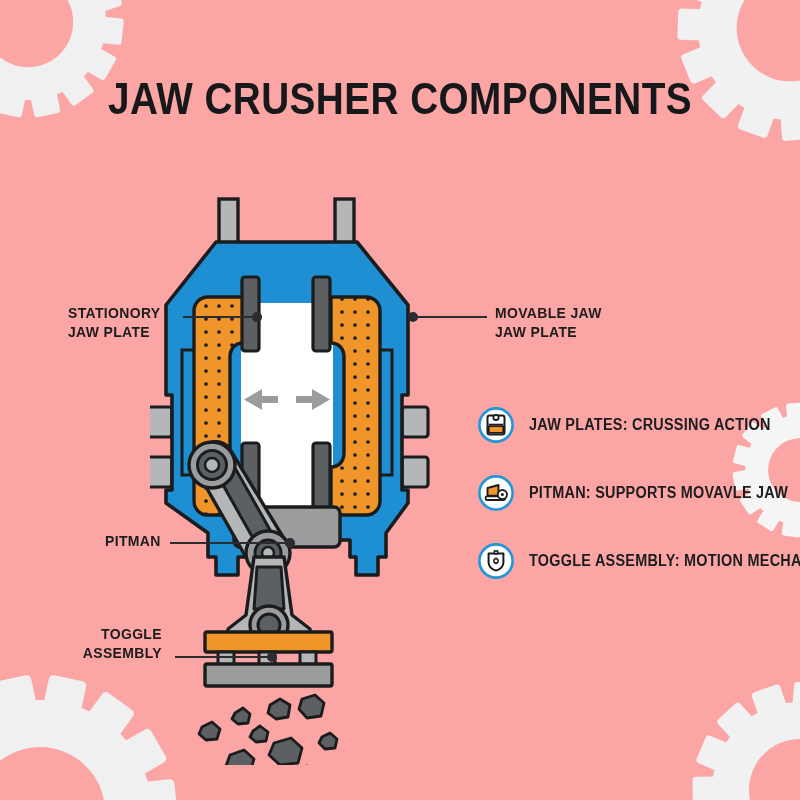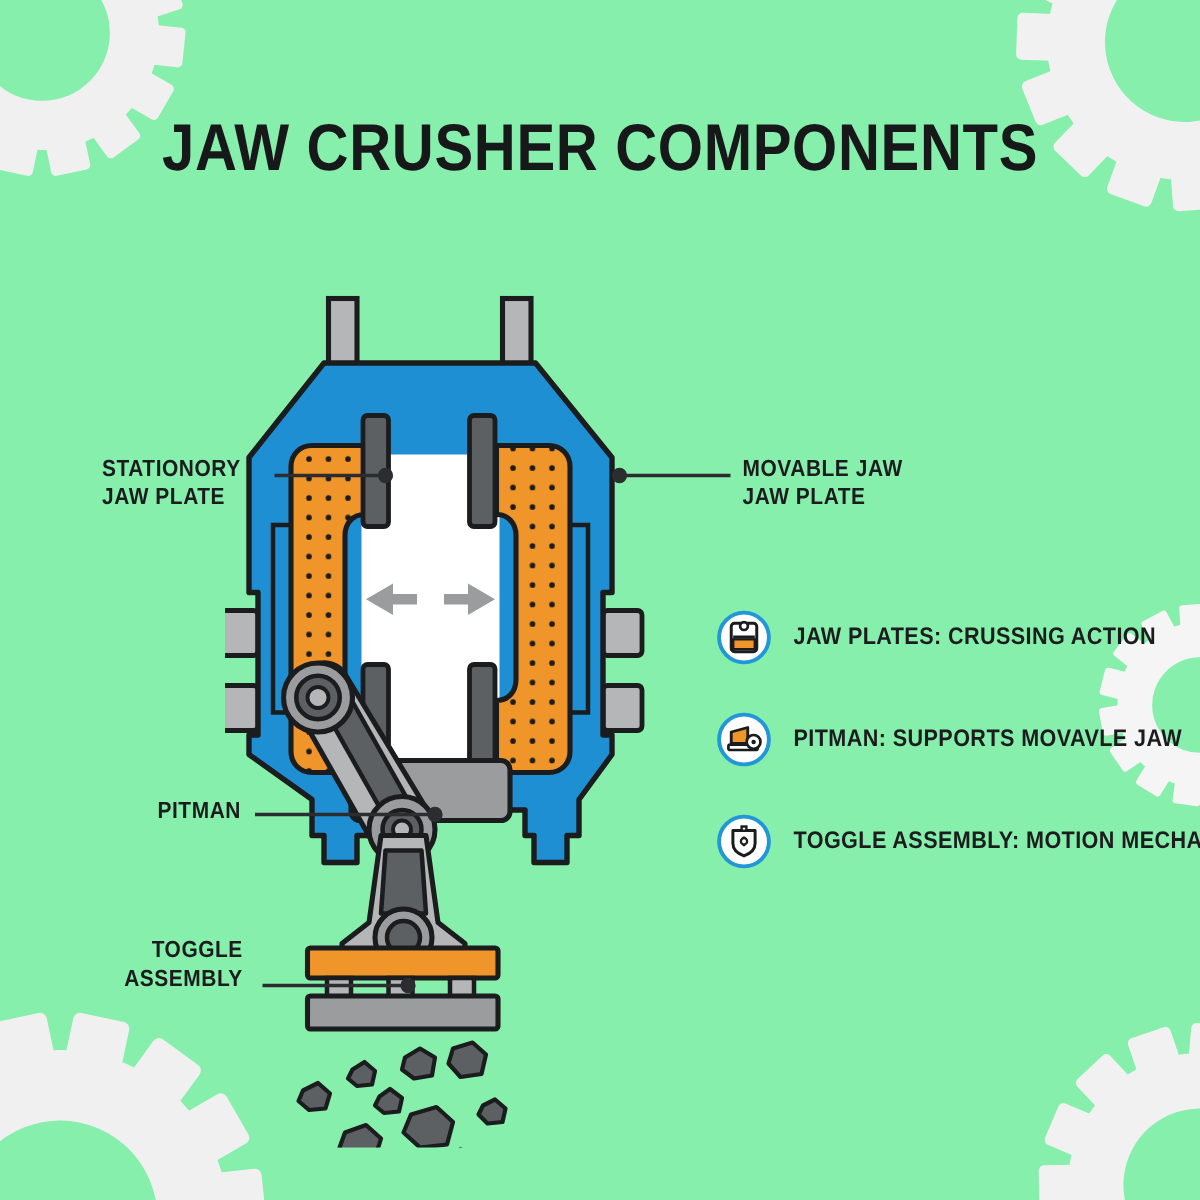--- a/index.html
+++ b/index.html
@@ -4,21 +4,21 @@
 <style>
   html, body {
     margin: 0;
     padding: 0;
     background: #ffffff;
   }
   #canvas {
     position: relative;
     width: 800px;
     height: 800px;
-    background: #86efac;
+    background: #fca5a5;
     overflow: hidden;
     font-family: "Liberation Sans", sans-serif;
   }
   
   #bg-gears {
     position: absolute;
     left: 0; top: 0;
     width: 800px; height: 800px;
     z-index: 0;
     pointer-events: none;

